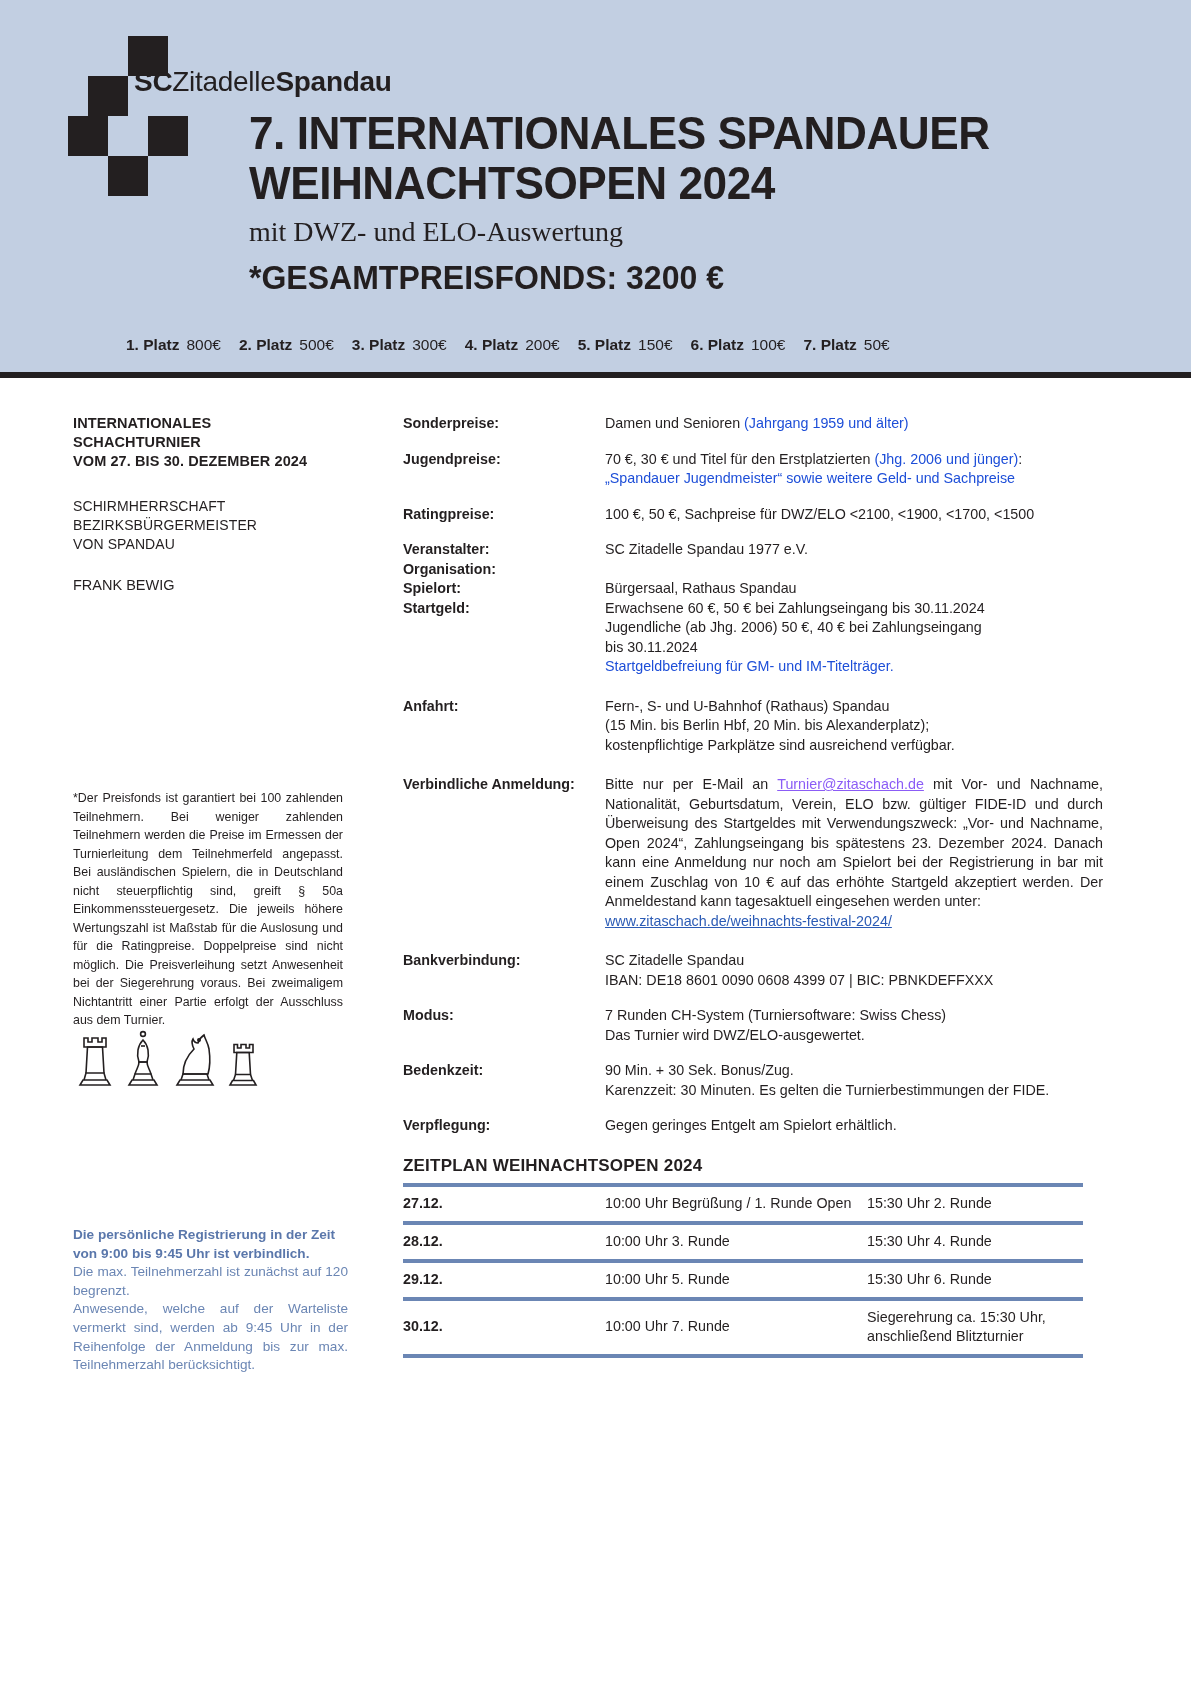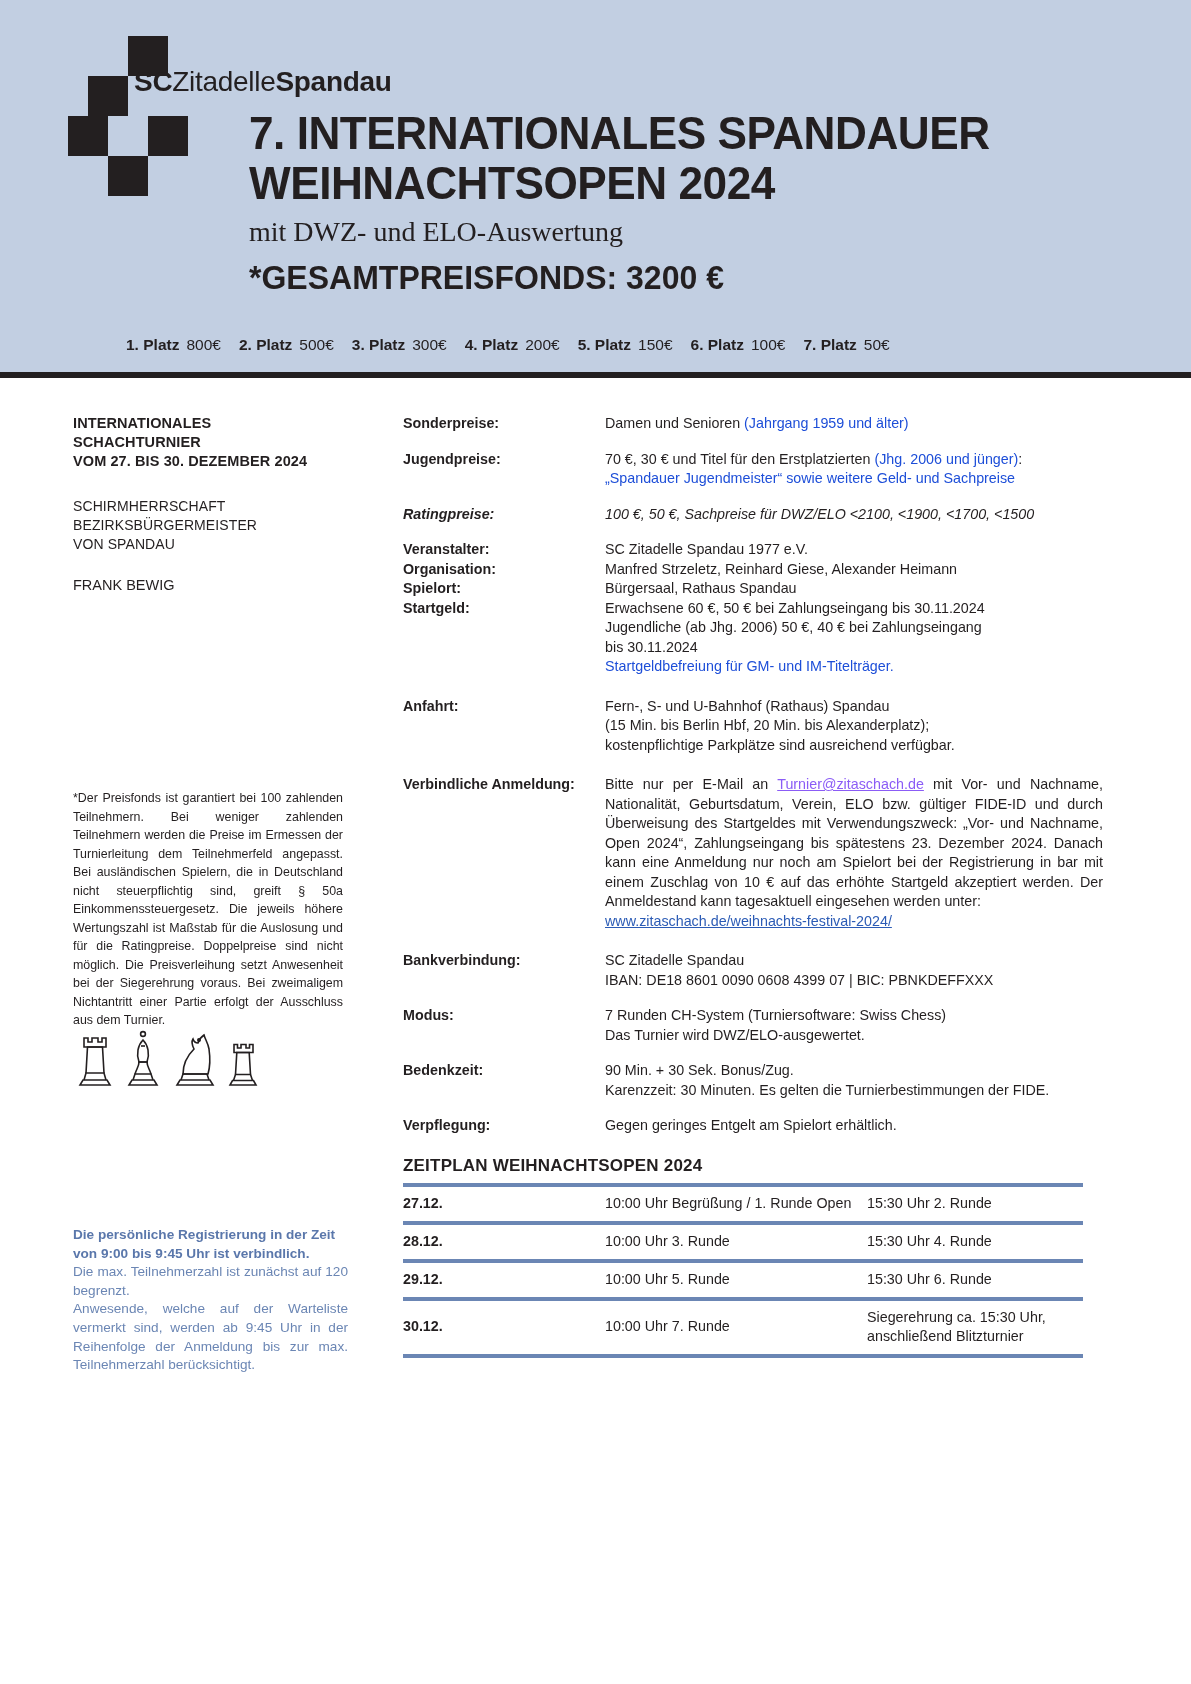--- a/index.html
+++ b/index.html
@@ -365,32 +365,31 @@
     </div>
 
     <div class="drow">
       <div class="dlabel">Jugendpreise:</div>
       <div class="dval">
         <p><span>70 €, 30 € und Titel für den Erstplatzierten </span><span class="accent">(Jhg. 2006 und jünger)</span><span>:</span></p>
         <p class="accent">„Spandauer Jugendmeister“ sowie weitere Geld- und Sachpreise</p>
       </div>
     </div>
 
-    <div class="drow" style="margin-top:10px;font-style:italic;">
+    <div class="drow" style="margin-top:10px;">
       <div class="dlabel">Ratingpreise:</div>
       <div class="dval">100 €, 50 €, Sachpreise für DWZ/ELO &lt;2100, &lt;1900, &lt;1700, &lt;1500</div>
     </div>
 
     <div class="drow tight" style="margin-top:12px;">
       <div class="dlabel">Veranstalter:</div>
       <div class="dval">SC Zitadelle Spandau 1977 e.V.</div>
     </div>
     <div class="drow tight">
       <div class="dlabel">Organisation:</div>
-      <div class="dval">Manfred Strzeletz, Reinhard Giese, Alexander Heimann</div>
     </div>
     <div class="drow tight">
       <div class="dlabel">Spielort:</div>
       <div class="dval">Bürgersaal, Rathaus Spandau</div>
     </div>
     <div class="drow tight">
       <div class="dlabel">Startgeld:</div>
       <div class="dval">
         <p>Erwachsene 60 €, 50 € bei Zahlungseingang bis 30.11.2024</p>
         <p>Jugendliche (ab Jhg. 2006) 50 €, 40 € bei Zahlungseingang</p>

